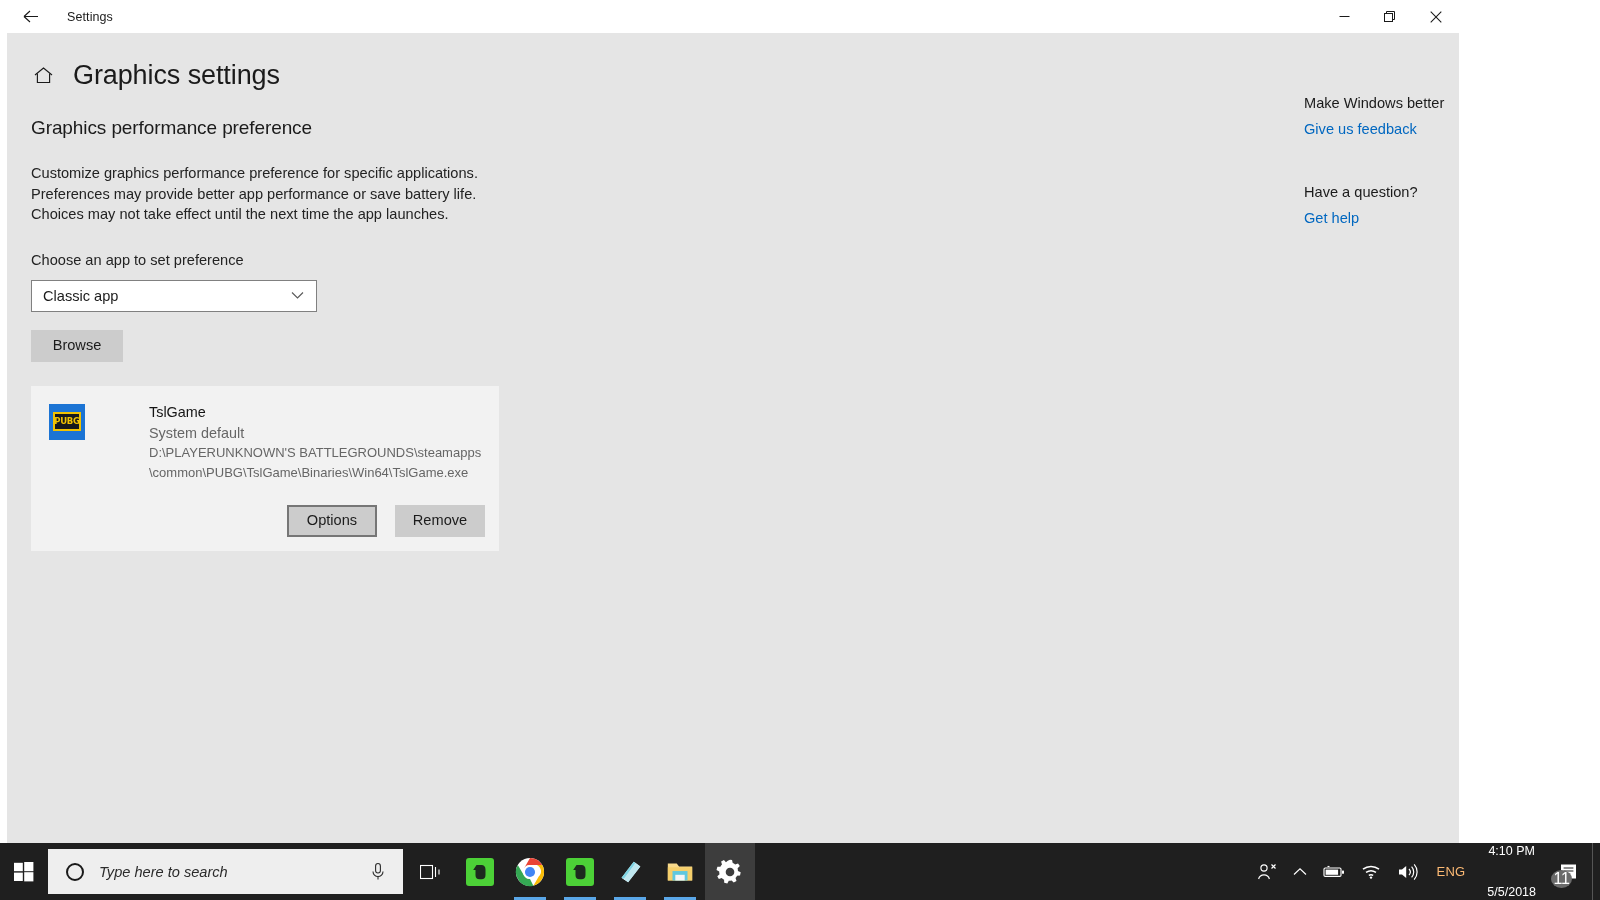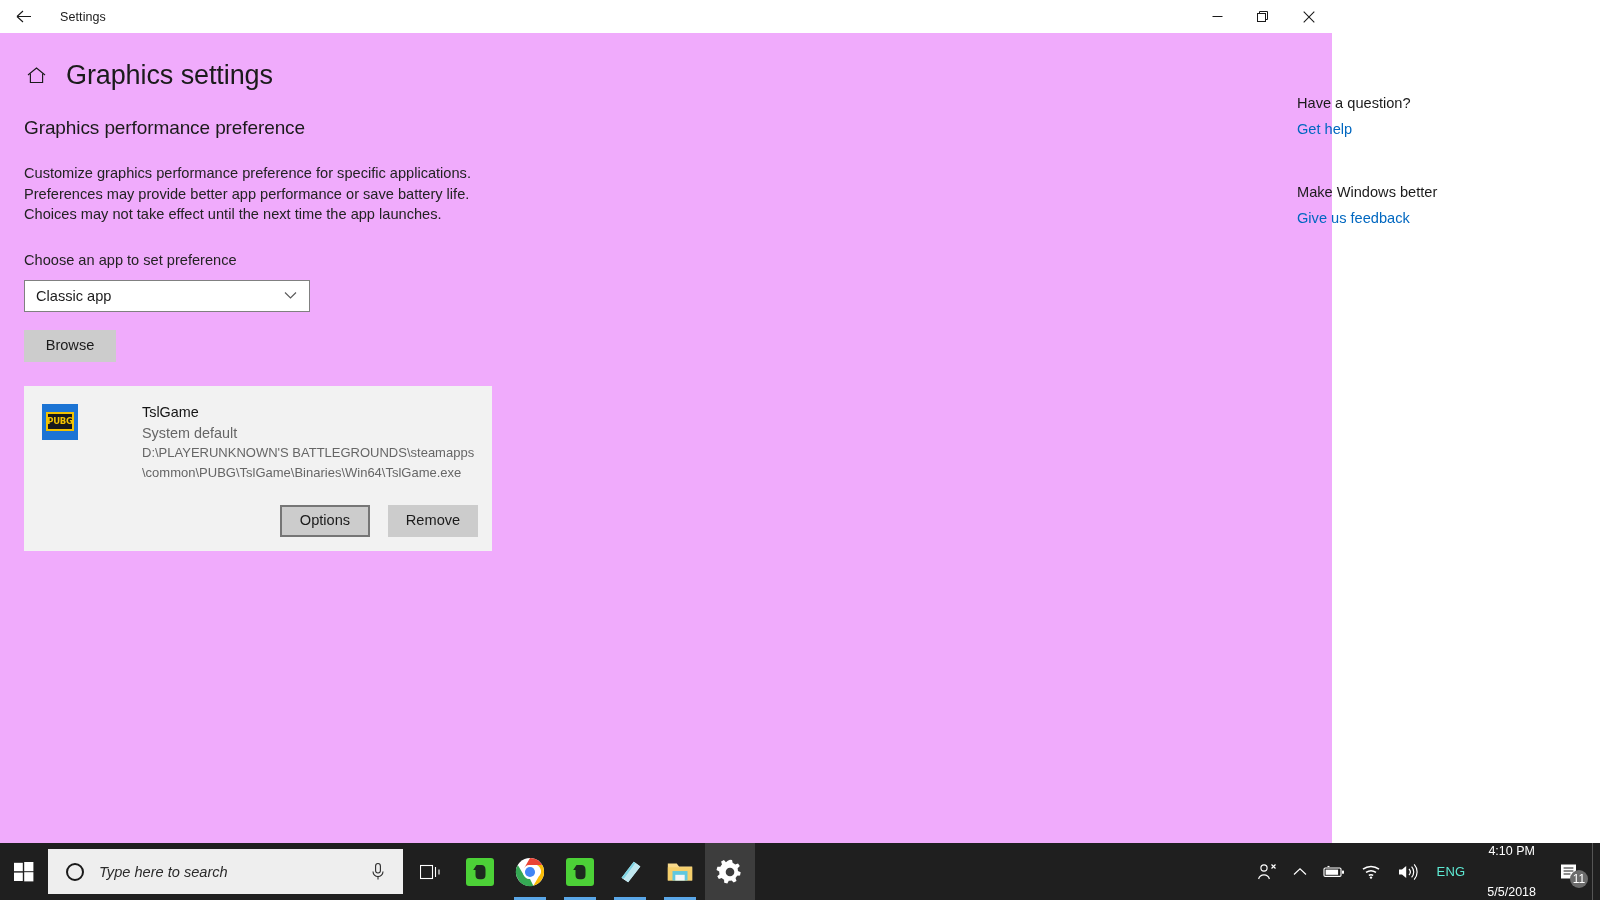--- a/index.html
+++ b/index.html
@@ -7,23 +7,23 @@
     width: 1600px; height: 900px;
     overflow: hidden;
     background: #ffffff;
     font-family: "Liberation Sans", sans-serif;
     -webkit-font-smoothing: antialiased;
   }
 
   
   .window {
     position: absolute;
-    left: 0; top: 0;
-    width: 1332px; height: 843px;
-    background: #f0abfc;
+    left: 7px; top: 0;
+    width: 1452px; height: 843px;
+    background: #e5e5e5;
   }
 
   
   .titlebar {
     position: relative;
     height: 33px;
     background: #ffffff;
     display: flex;
     align-items: center;
   }
@@ -297,21 +297,21 @@
     color: #ffffff;
   }
   .tray-item {
     height: 57px;
     display: flex; align-items: center; justify-content: center;
     padding: 0 8px;
     cursor: pointer;
   }
   .tray-lang {
     font-size: 13px;
-    color: #5eead4;
+    color: #fdba74;
     padding: 0 10px;
     letter-spacing: .2px;
   }
   .tray-clock {
     font-size: 12.5px;
     color: #ffffff;
     text-align: center;
     line-height: 17px;
     padding: 0 12px;
     height: 57px;
@@ -322,26 +322,26 @@
   }
   .tray-action {
     position: relative;
     height: 57px;
     width: 44px;
     display: flex; align-items: center; justify-content: center;
     cursor: pointer;
   }
   .action-badge {
     position: absolute;
-    right: 4px; bottom: 12px;
+    right: 20px; bottom: 12px;
     min-width: 18px; height: 18px;
     border-radius: 50%;
     background: #6b6b6b;
     color: #ffffff;
-    font-size: 12px;
+    font-size: 16px;
     display: flex; align-items: center; justify-content: center;
     padding: 0 2px;
   }
   .show-desktop {
     width: 8px; height: 57px;
     border-left: 1px solid #555555;
     cursor: pointer;
   }
 </style>
 </head>
@@ -423,26 +423,26 @@
         </div>
         <div class="app-card-actions">
           <button class="btn focused">Options</button>
           <button class="btn">Remove</button>
         </div>
       </div>
     </div>
 
     <div class="side-col">
       <div class="side-block">
+        <div class="side-heading">Make Windows better</div>
+        <a class="side-link">Give us feedback</a>
+      </div>
+      <div class="side-block">
         <div class="side-heading">Have a question?</div>
         <a class="side-link">Get help</a>
-      </div>
-      <div class="side-block">
-        <div class="side-heading">Make Windows better</div>
-        <a class="side-link">Give us feedback</a>
       </div>
     </div>
 
   </div>
 </div>
 
 <div class="taskbar">
 
   <div class="start-btn">
     <svg width="20" height="20" viewBox="0 0 20 20">

